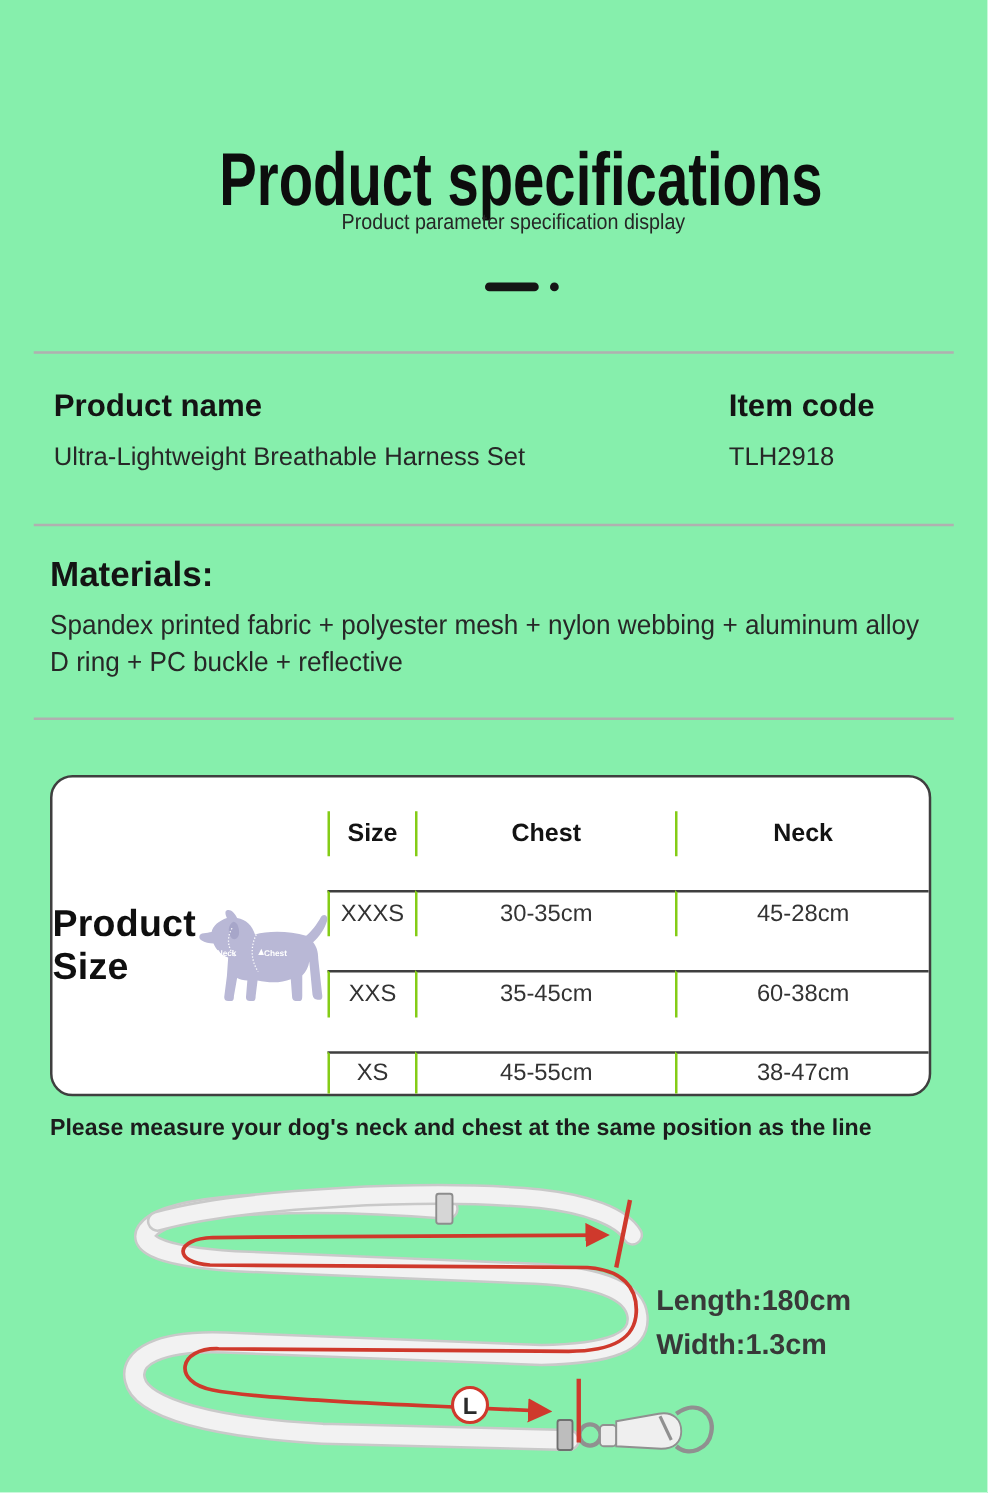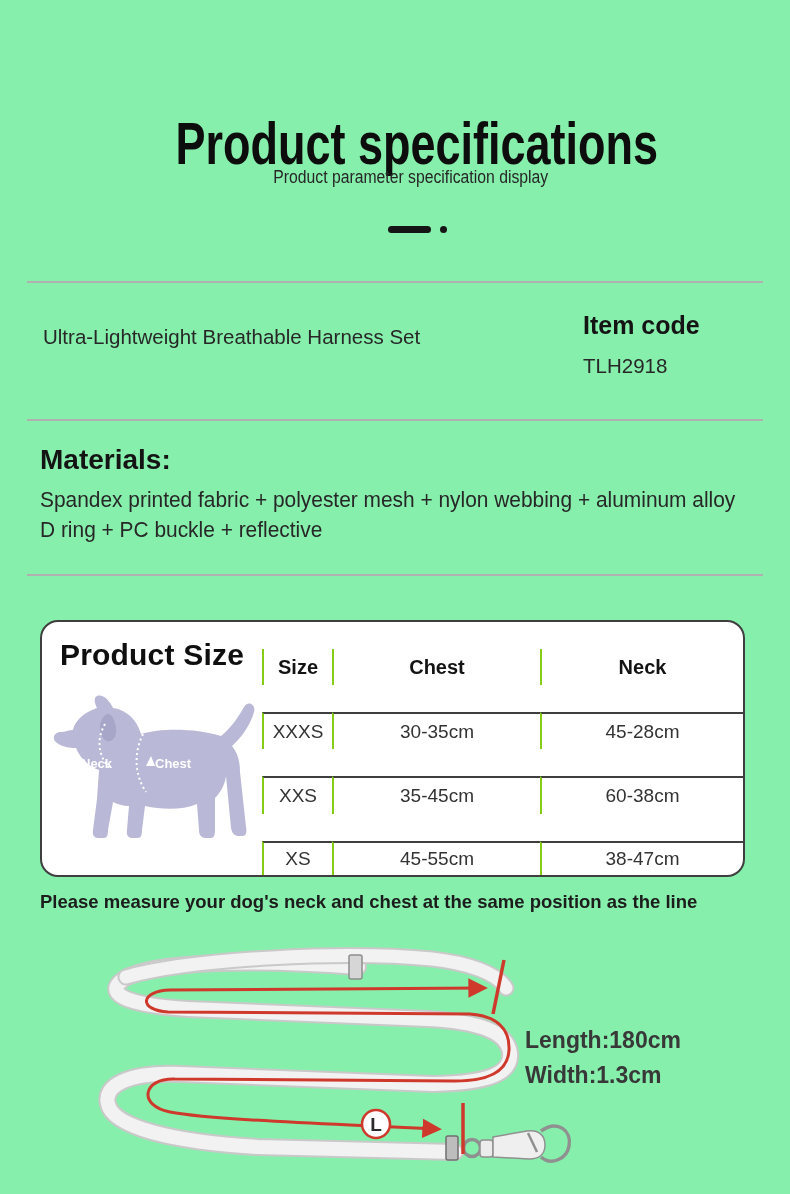--- a/index.html
+++ b/index.html
@@ -40,21 +40,21 @@
   .table-card { top:620px; left:40px; width:705px; height:257px; box-sizing:border-box;
                 border:2px solid #3f3f3f; border-radius:18px; overflow:hidden; background:#fff; }
   .size-grid { display:grid; width:100%; height:100%;
                grid-template-columns:220px 70px 208px 1fr;
                grid-template-rows:63px 64px 65px 1fr; }
   .cell { display:flex; align-items:center; justify-content:center;
           font-size:19px; color:#333; }
   .cell.hdr { font-weight:700; font-size:20px; color:#131313; }
   .bl { border-left:2px solid #84cc16;margin-top:27px; }
   .bt { border-top:2px solid #3f3f3f; }
-  .c-product { grid-column:1; grid-row:1 / span 4; display:flex; flex-direction:column;
+  .c-product { grid-column:1; grid-row:1 / span 4; display:flex; flex-direction:row;
                align-items:center; justify-content:flex-start; padding-top:16px; }
   .ps-title { font-size:30px; font-weight:700; color:#0f0f0f; letter-spacing:0.2px; }
   .dog-svg { margin-top:12px; }
 
   
   .note { top:891px; left:40px; font-size:18.5px; font-weight:700; color:#1c1c1c; }
 
   
   .leash-svg { top:920px; left:0; width:790px; height:274px; }
   .leash-label { font-size:23px; font-weight:700; fill:#383838;
@@ -75,20 +75,21 @@
 
   <div class="abs dashdot">
     <span class="dash"></span>
     <span class="dot"></span>
   </div>
 
   <div class="abs hr hr1"></div>
 
   <div class="abs info">
     <div class="info-col">
+      <div class="info-label">Product name</div>
       <div class="info-value">Ultra-Lightweight Breathable Harness Set</div>
     </div>
     <div class="info-col code">
       <div class="info-label">Item code</div>
       <div class="info-value">TLH2918</div>
     </div>
   </div>
 
   <div class="abs hr hr2"></div>
 

